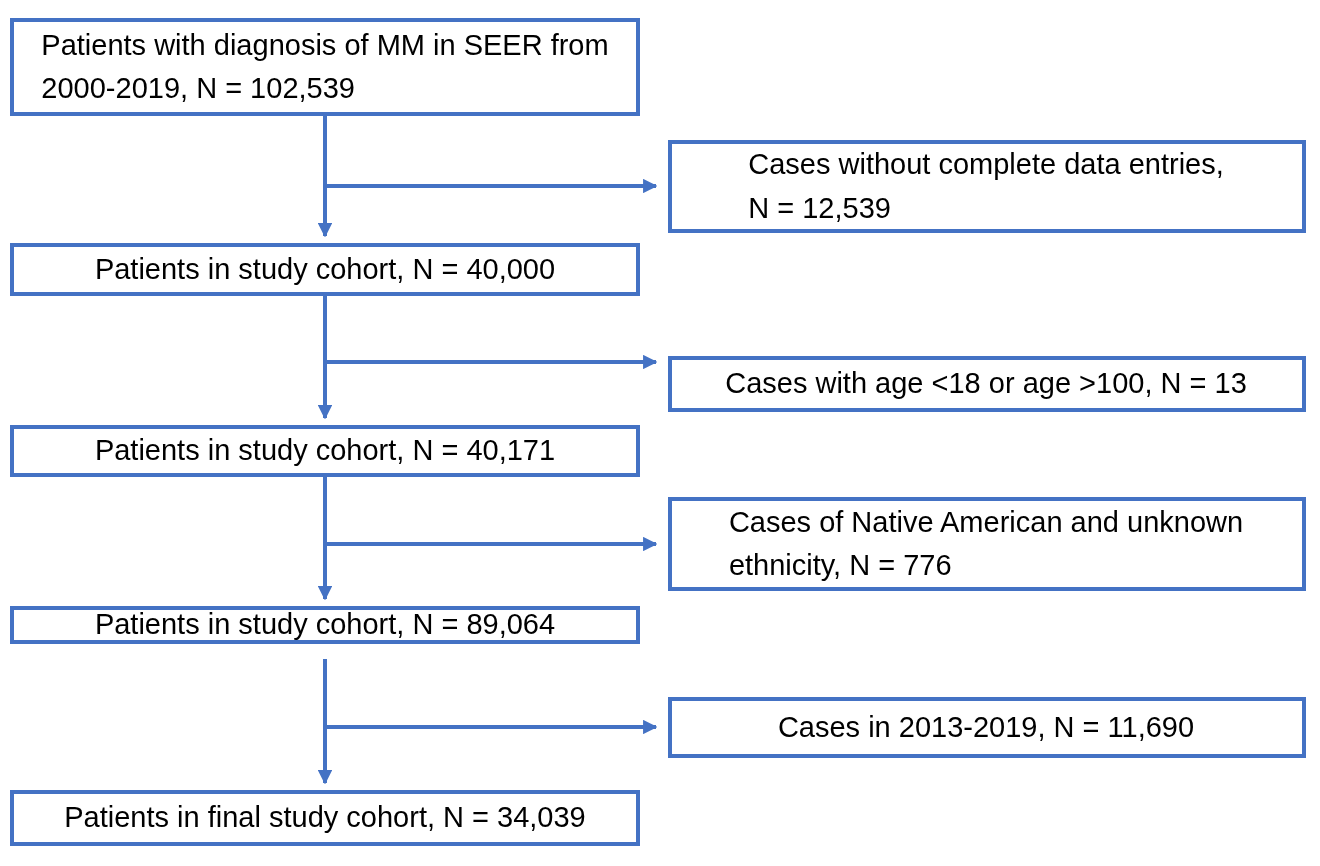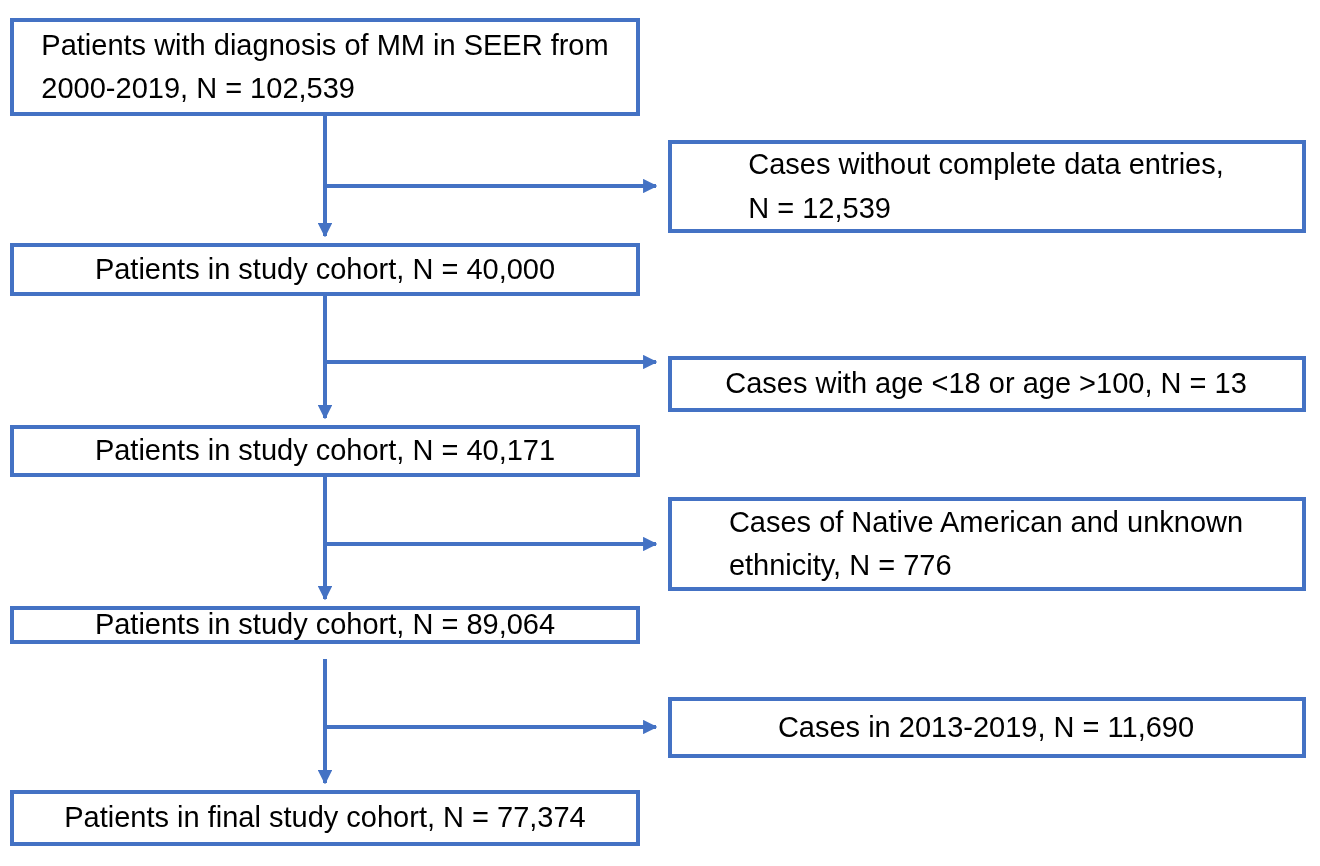--- a/index.html
+++ b/index.html
@@ -76,21 +76,21 @@
 
   <div class="flow-box main-col" id="box-1">Patients with diagnosis of MM in SEER from
 2000-2019, N = 102,539</div>
 
   <div class="flow-box main-col" id="box-2">Patients in study cohort, N = 40,000</div>
 
   <div class="flow-box main-col" id="box-3">Patients in study cohort, N = 40,171</div>
 
   <div class="flow-box main-col" id="box-4">Patients in study cohort, N = 89,064</div>
 
-  <div class="flow-box main-col" id="box-5">Patients in final study cohort, N = 77,374</div>
+  <div class="flow-box main-col" id="box-5">Patients in final study cohort, N = 34,039</div>
 
   <div class="flow-box side-col" id="side-1">Cases without complete data entries,
 N = 12,539</div>
 
   <div class="flow-box side-col" id="side-2">Cases with age &lt;18 or age &gt;100, N = 13</div>
 
   <div class="flow-box side-col" id="side-3">Cases of Native American and unknown
 ethnicity, N = 776</div>
 
   <div class="flow-box side-col" id="side-4">Cases in 2013-2019, N = 11,690</div>

